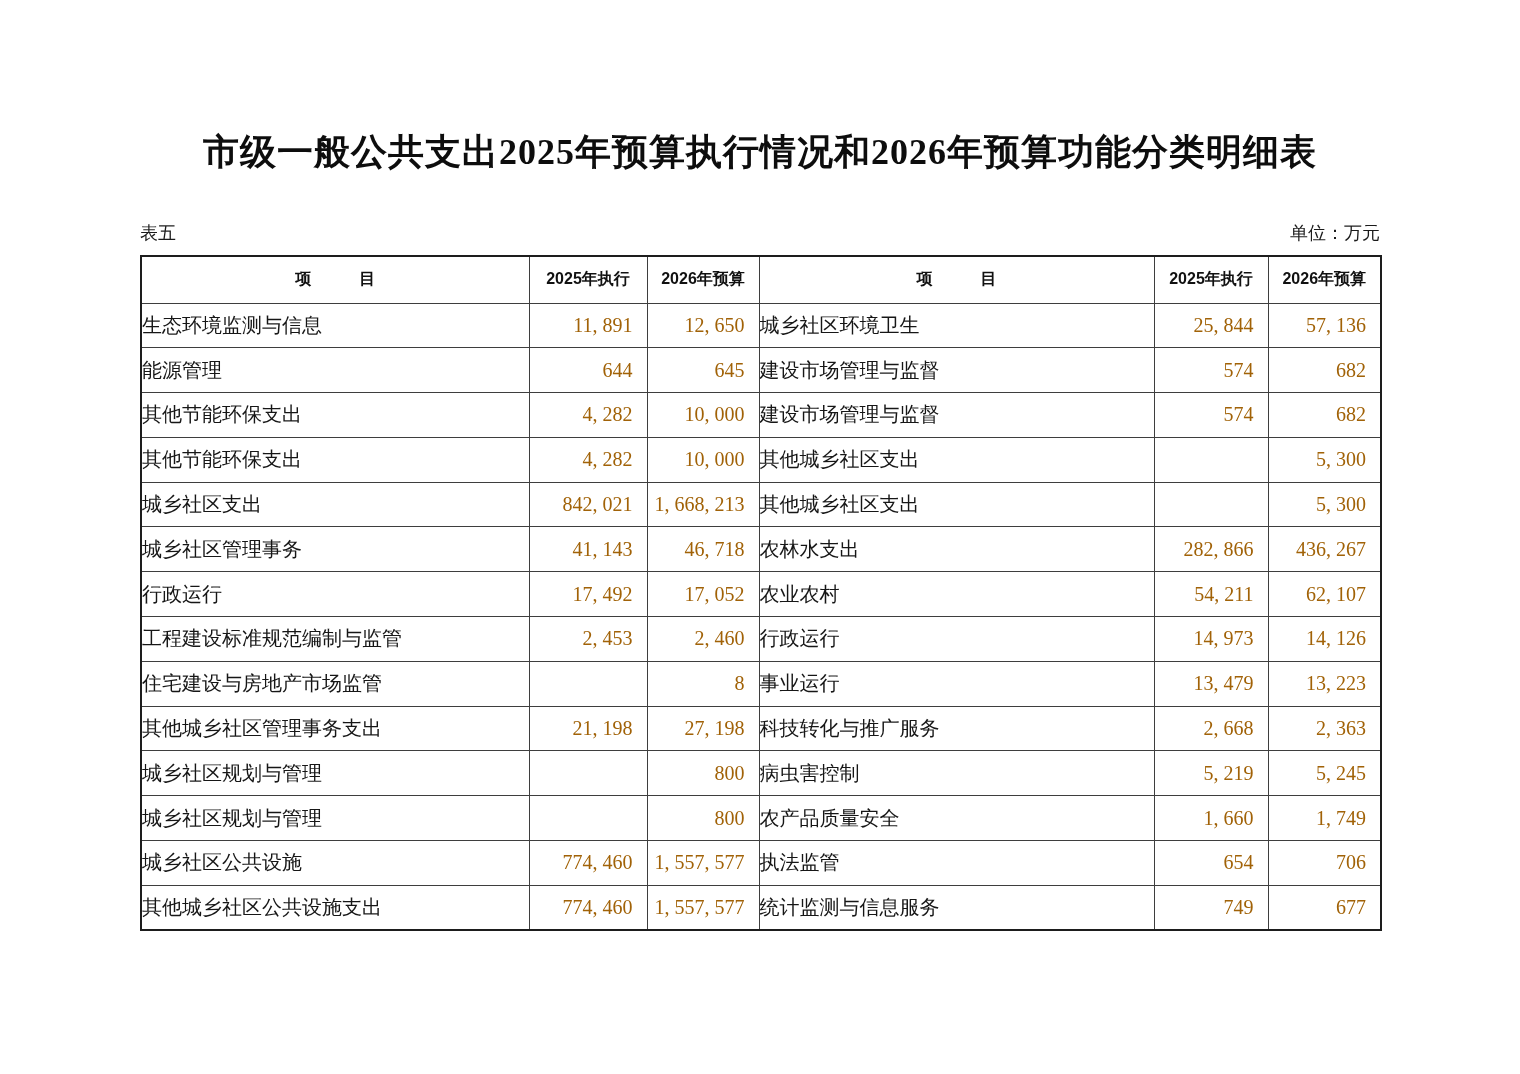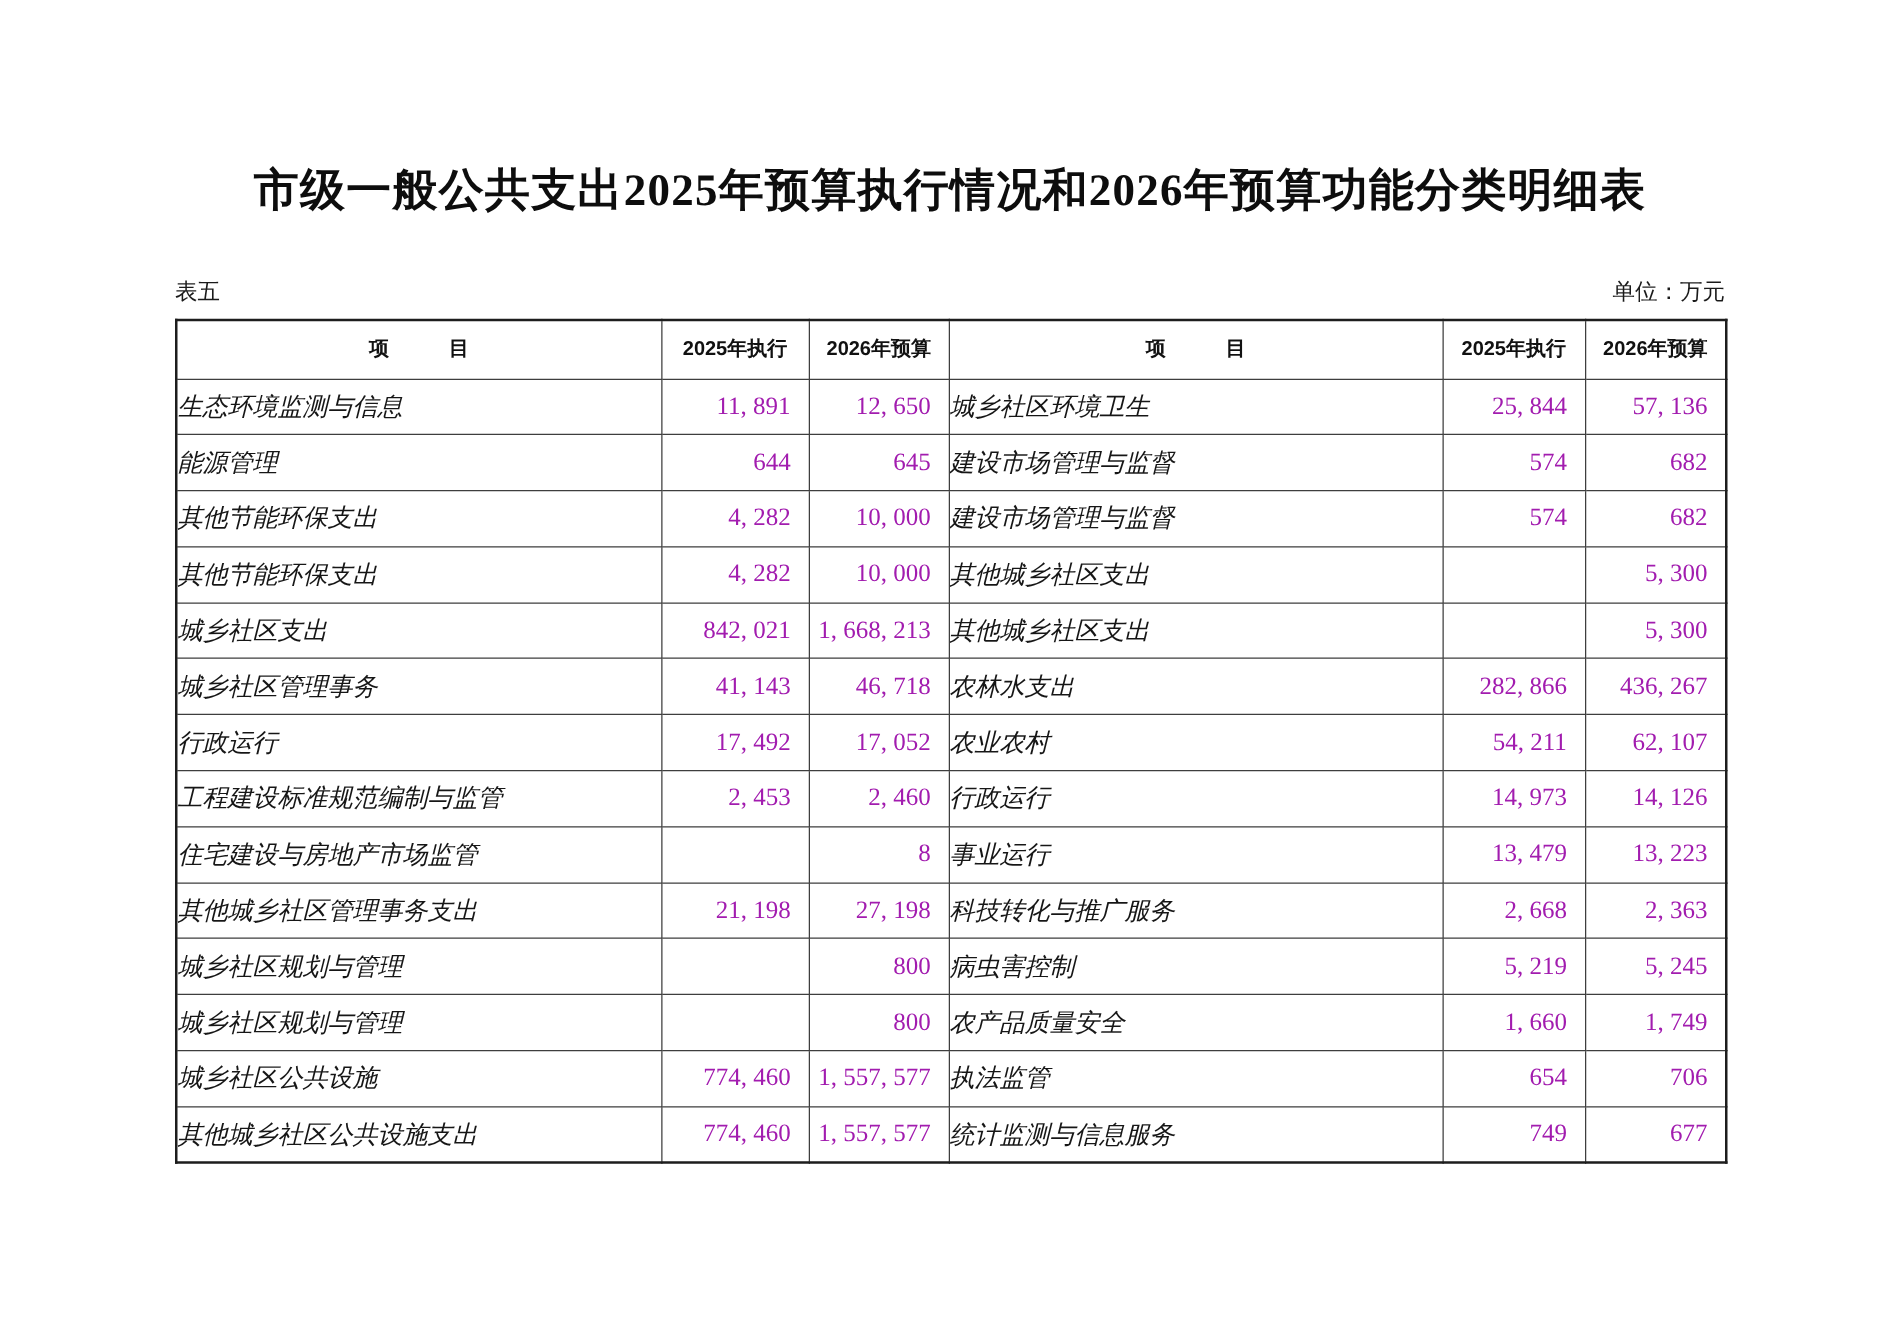--- a/index.html
+++ b/index.html
@@ -58,27 +58,26 @@
     font-family: "Liberation Sans", sans-serif;
     font-weight: 700;
     font-size: 16px;
     text-align: center;
     color: #111111;
   }
   td.item {
     font-size: 20px;
     text-align: left;
     color: #161616;
-    font-style: italic;
   }
   td.num {
     font-size: 20px;
     text-align: right;
     padding-right: 14px;
-    color: #a21caf;
+    color: #a16207;
   }
   .ind0 { padding-left: 17px; margin-left: 28px; }
   .ind1 { padding-left: 35px; }
   .ind2 { padding-left: 53px; }
   .page-number {
     position: absolute;
     top: 997px;
     left: 0;
     width: 1514px;
     text-align: center;

